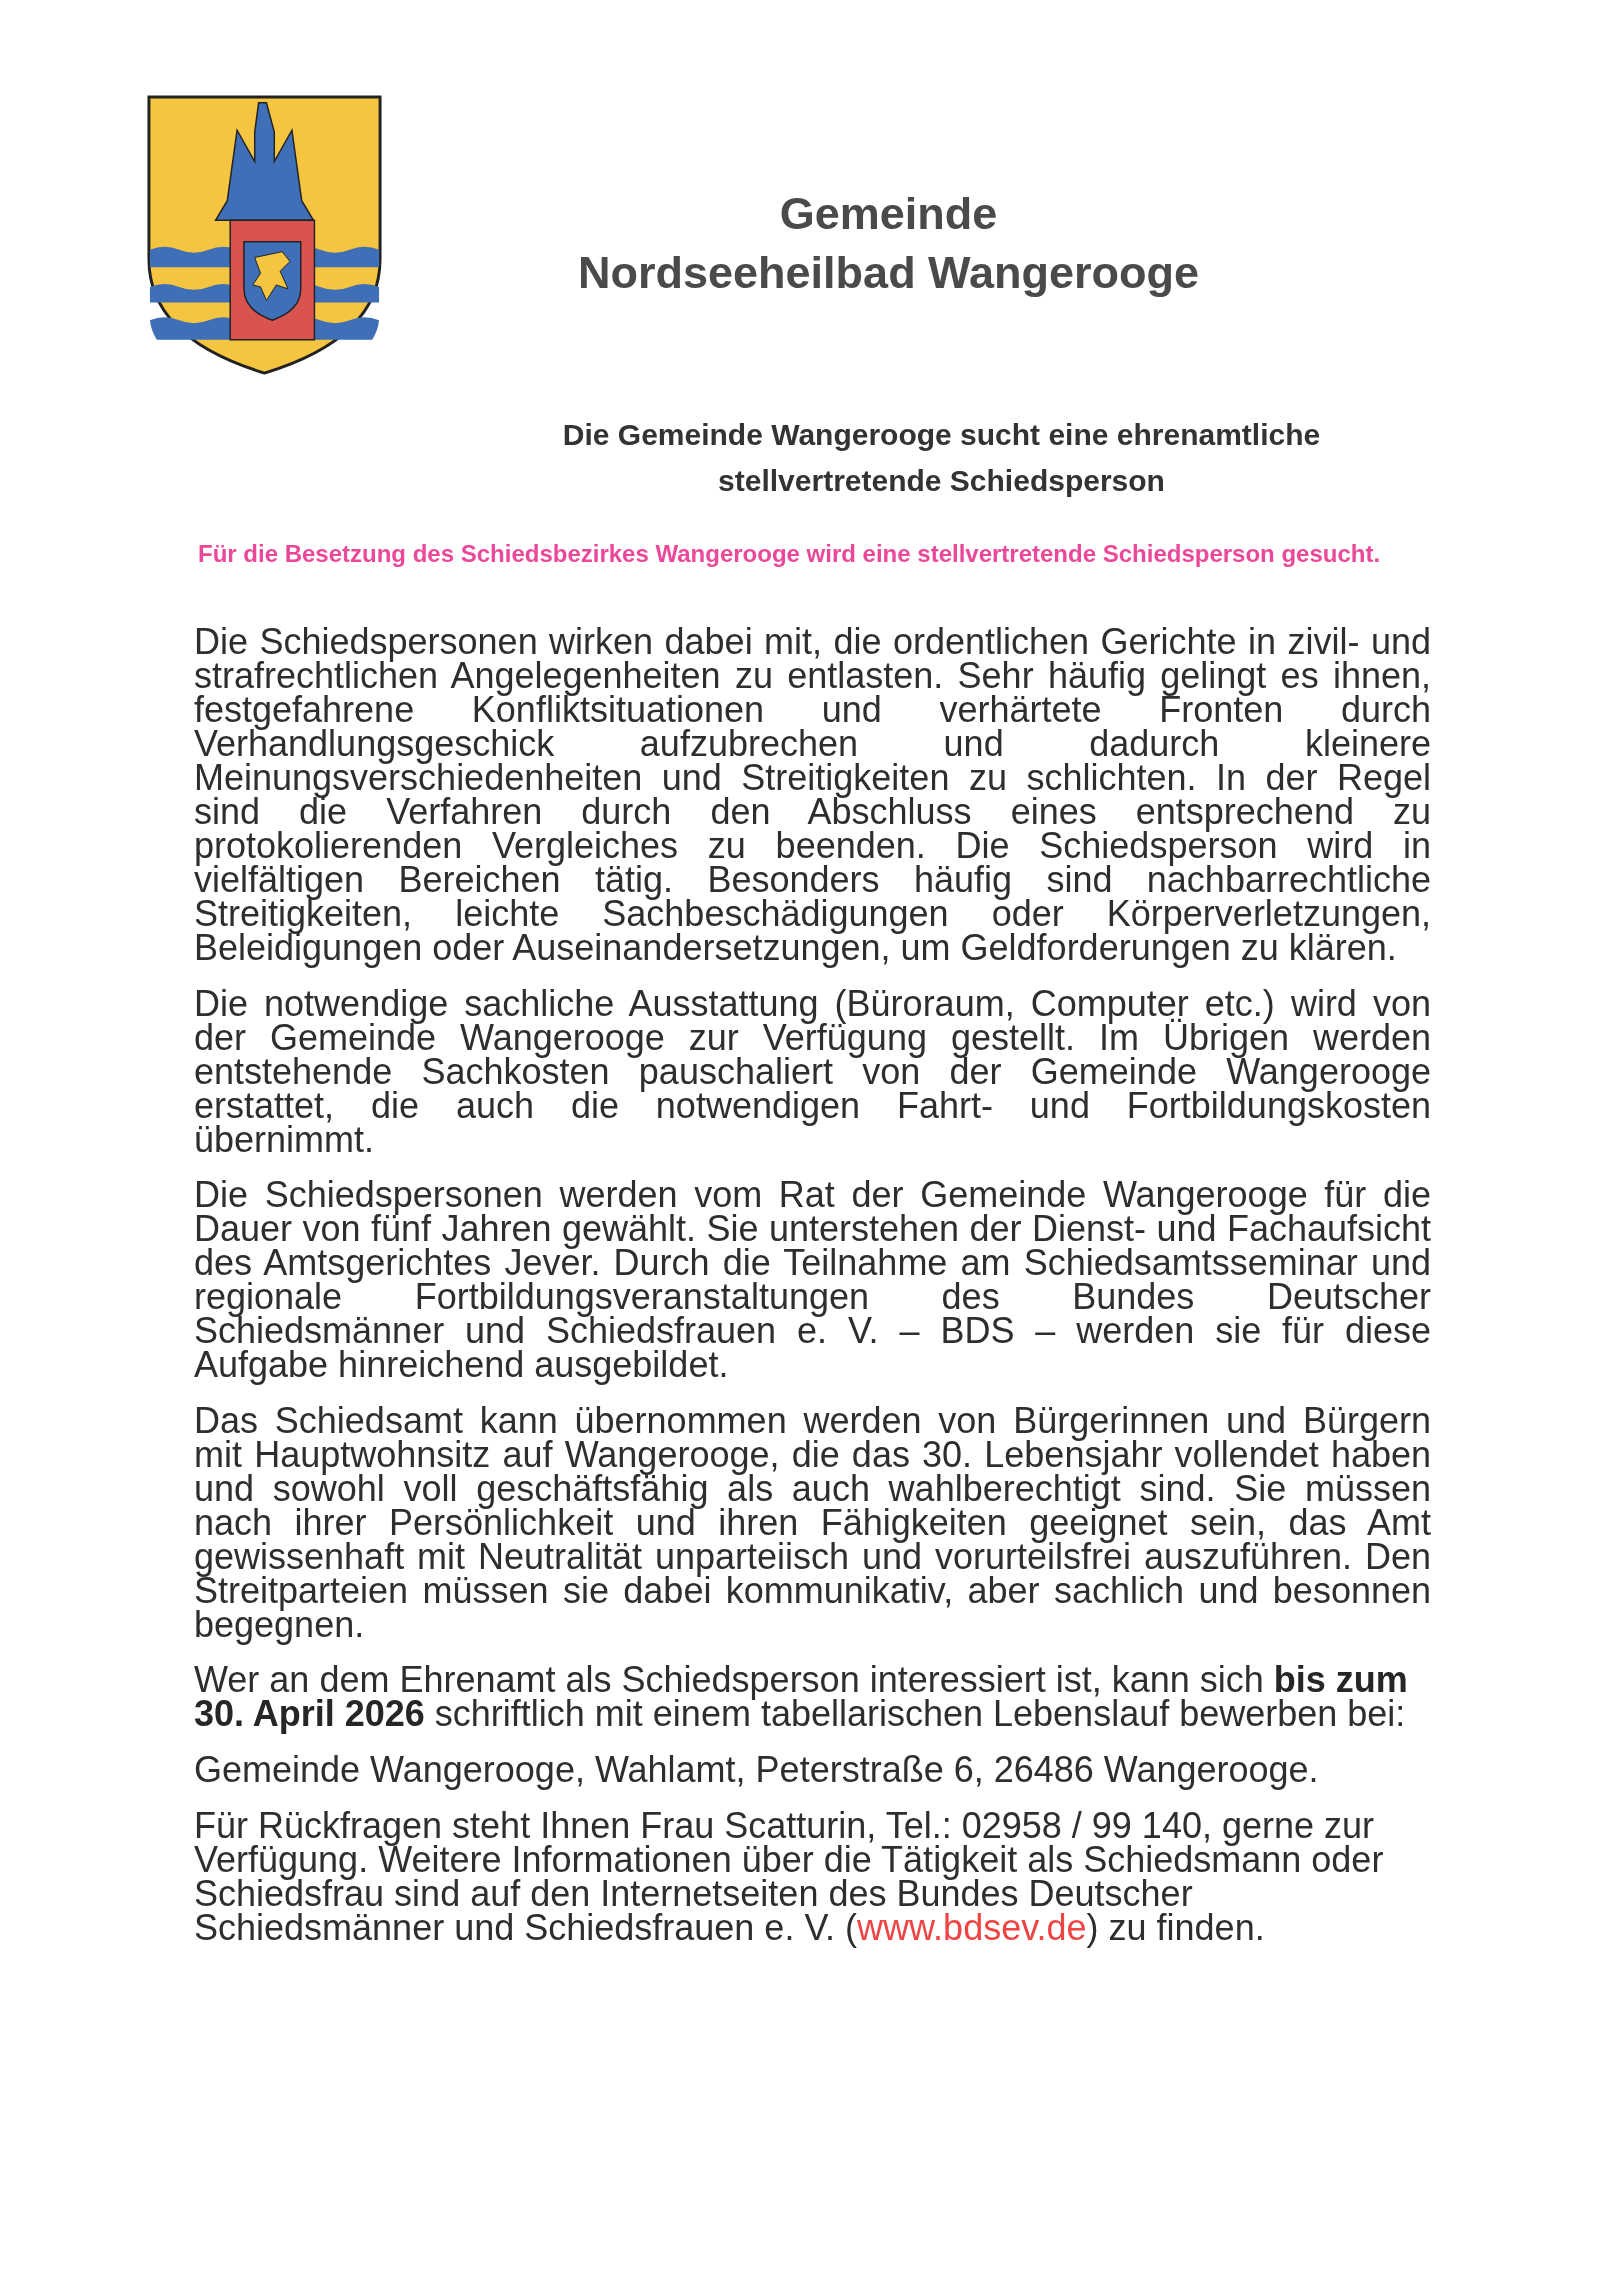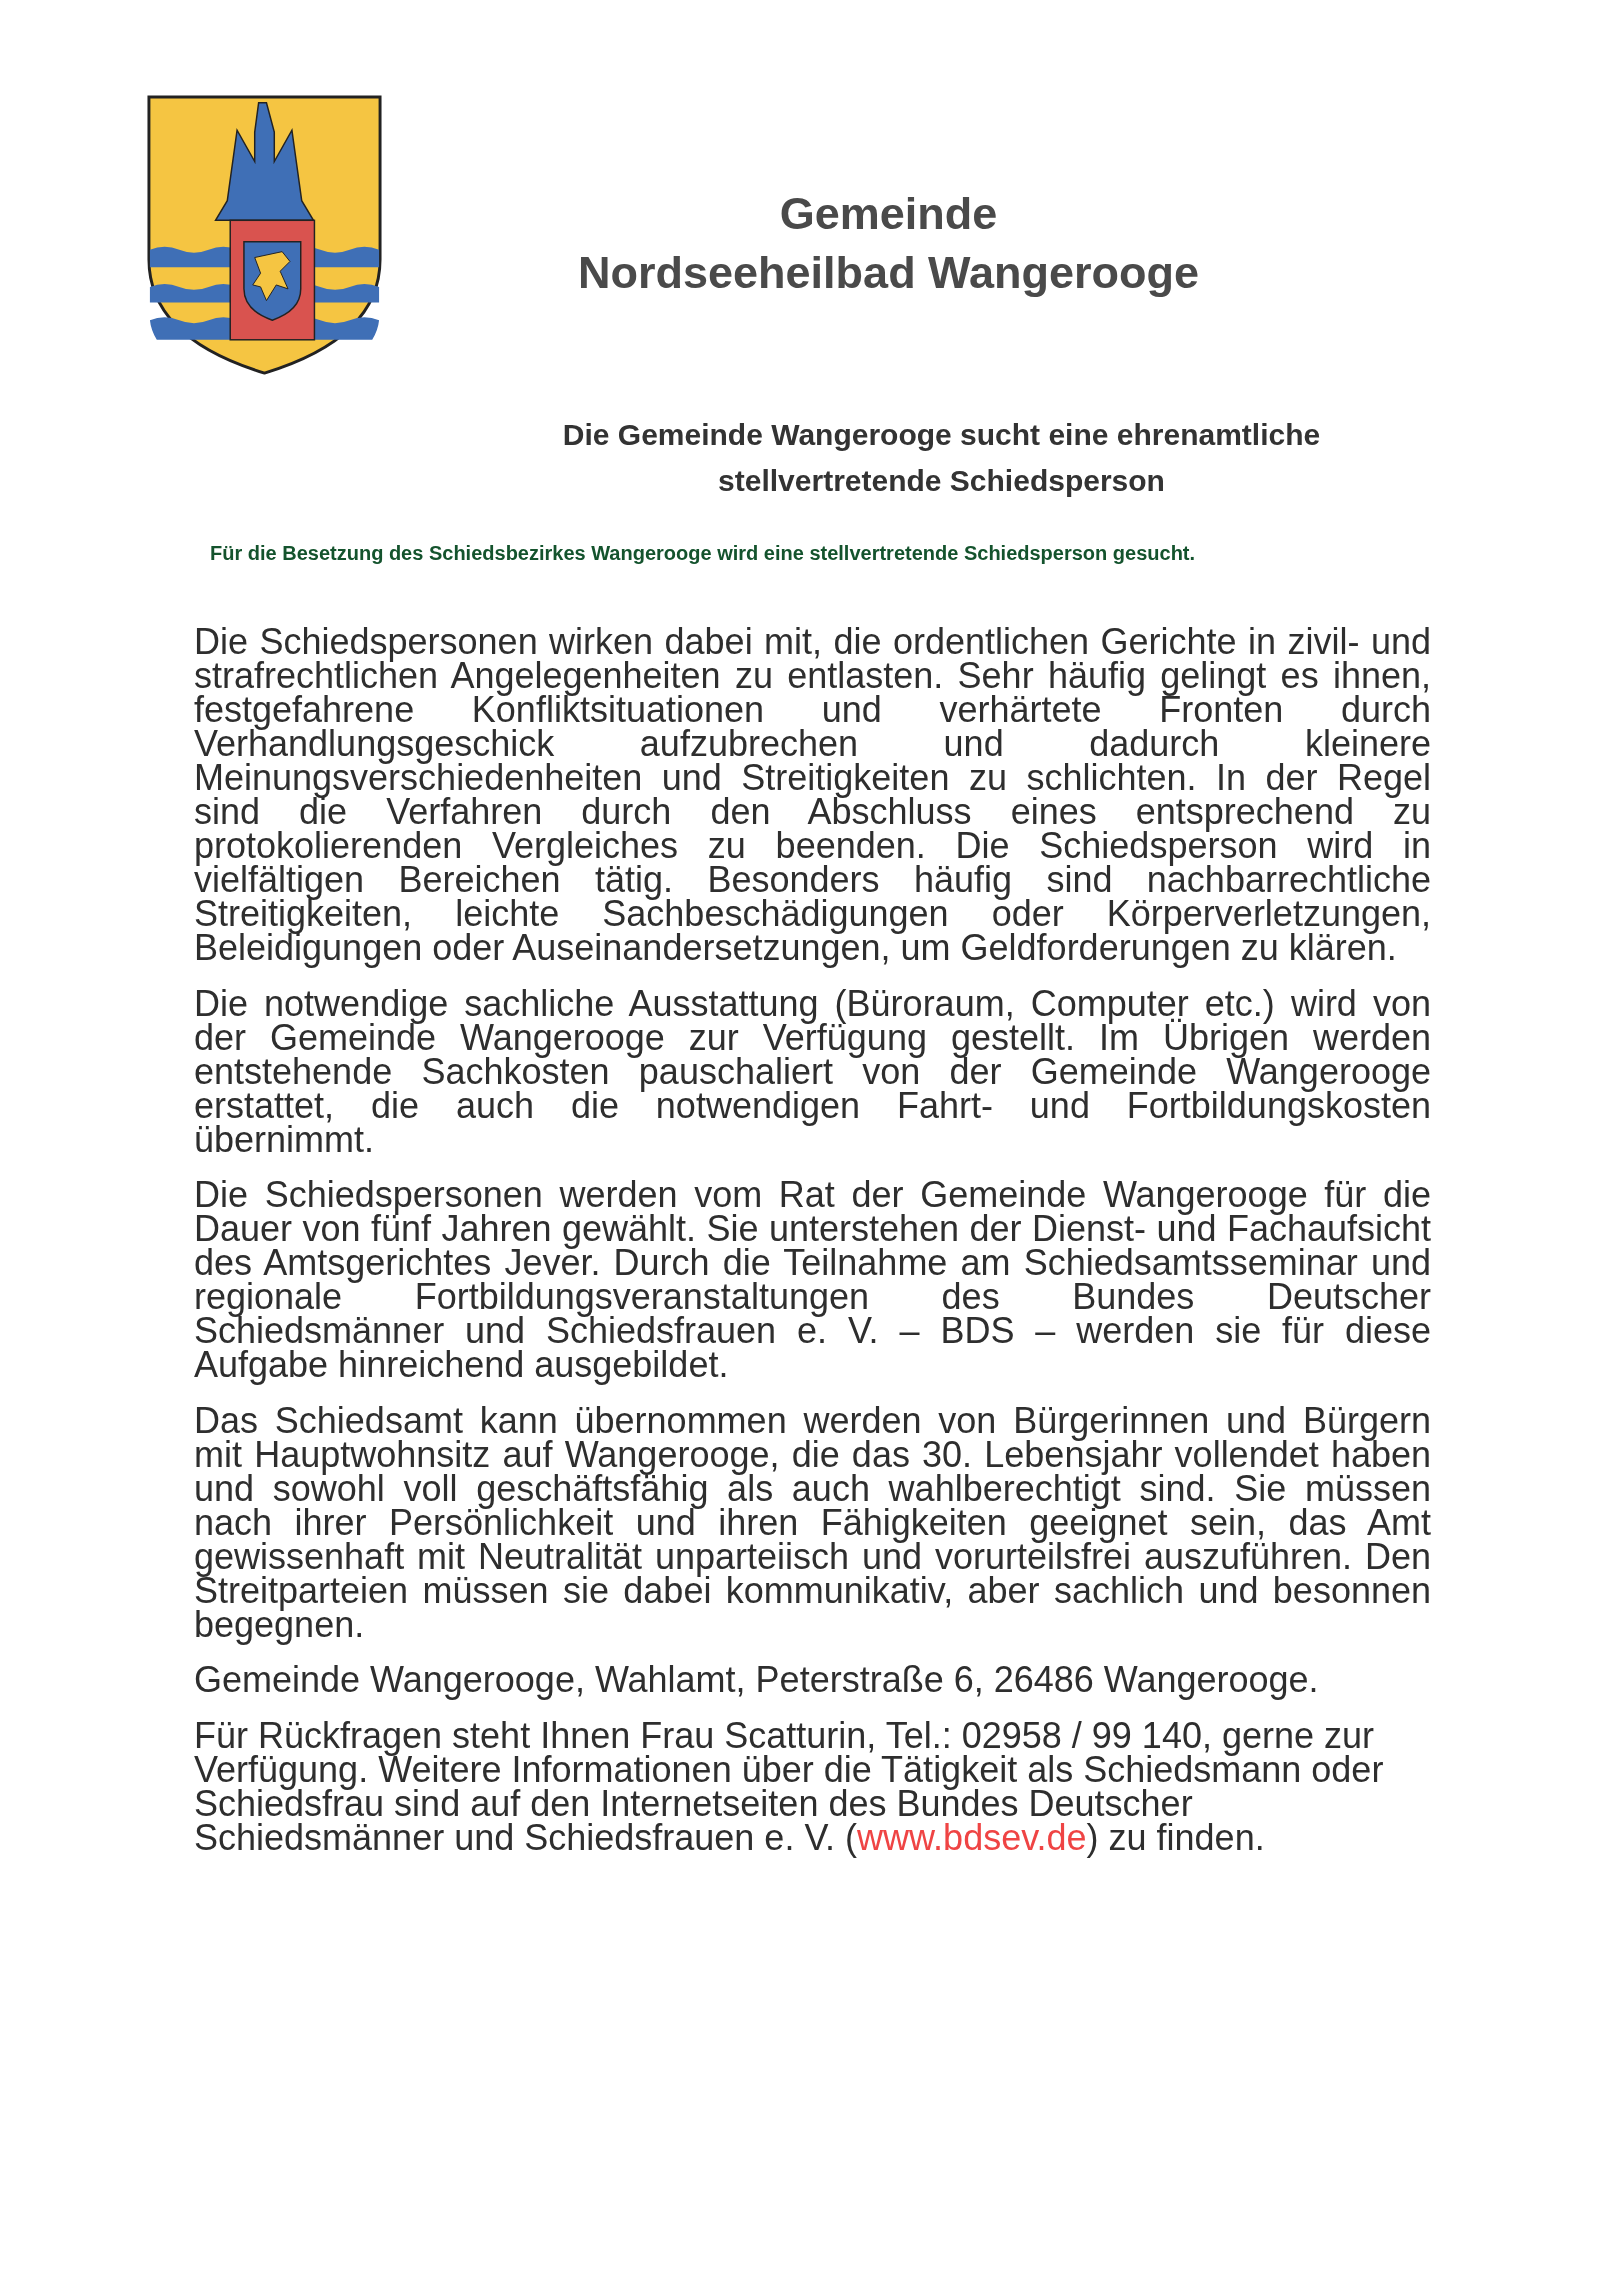--- a/index.html
+++ b/index.html
@@ -4,22 +4,22 @@
 <style>
   html, body { margin: 0; padding: 0; background: #ffffff; }
   body { width: 1620px; height: 2293px; position: relative; overflow: hidden;
          font-family: "Liberation Sans", sans-serif; color: #2b2b2b; }
   .crest { position: absolute; left: 145px; top: 93px; width: 239px; height: 284px; }
   .header { position: absolute; left: 526px; top: 184px; width: 725px; text-align: center;
             font-weight: bold; color: #4a4a4a; font-size: 45px; line-height: 59px; }
   .title { position: absolute; left: 412px; top: 412px; width: 1059px; text-align: center;
            font-weight: bold; color: #333; font-size: 30px; line-height: 46px; }
   .content { position: absolute; left: 194px; top: 537px; width: 1237px; }
-  .lead { font-weight: bold; font-size: 20px; line-height: 33px; text-align: justify;
-          text-align-last: left; margin: 0 0 55px 16px; color: #14532d; }
+  .lead { font-weight: bold; font-size: 24px; line-height: 33px; text-align: justify;
+          text-align-last: left; margin: 0 0 55px 4px; color: #ec4899; }
   .p { font-size: 36px; line-height: 34px; text-align: justify; margin: 0 0 21.6px 0; color: #2e2e2e; }
   .p.gap { margin-top: 21px; }
   .p.left { text-align: left; }
   .link { color: #ef4444; }
   b { font-weight: bold; color: #262626; }
 </style>
 </head>
 <body>
 
 <svg class="crest" viewBox="0 0 244 290">
@@ -47,16 +47,17 @@
   <div>Die Gemeinde Wangerooge sucht eine ehrenamtliche</div>
   <div>stellvertretende Schiedsperson</div>
 </div>
 
 <div class="content">
   <p class="lead">Für die Besetzung des Schiedsbezirkes Wangerooge wird eine stellvertretende Schiedsperson gesucht.</p>
   <p class="p">Die Schiedspersonen wirken dabei mit, die ordentlichen Gerichte in zivil- und strafrechtlichen Angelegenheiten zu entlasten. Sehr häufig gelingt es ihnen, festgefahrene Konfliktsituationen und verhärtete Fronten durch Verhandlungsgeschick aufzubrechen und dadurch kleinere Meinungsverschiedenheiten und Streitigkeiten zu schlichten. In der Regel sind die Verfahren durch den Abschluss eines entsprechend zu protokolierenden Vergleiches zu beenden. Die Schiedsperson wird in vielfältigen Bereichen tätig. Besonders häufig sind nachbarrechtliche Streitigkeiten, leichte Sachbeschädigungen oder Körperverletzungen, Beleidigungen oder Auseinandersetzungen, um Geldforderungen zu klären.</p>
   <p class="p">Die notwendige sachliche Ausstattung (Büroraum, Computer etc.) wird von der Gemeinde Wangerooge zur Verfügung gestellt. Im Übrigen werden entstehende Sachkosten pauschaliert von der Gemeinde Wangerooge erstattet, die auch die notwendigen Fahrt- und Fortbildungskosten übernimmt.</p>
   <p class="p">Die Schiedspersonen werden vom Rat der Gemeinde Wangerooge für die Dauer von fünf Jahren gewählt. Sie unterstehen der Dienst- und Fachaufsicht des Amtsgerichtes Jever. Durch die Teilnahme am Schiedsamtsseminar und regionale Fortbildungsveranstaltungen des Bundes Deutscher Schiedsmänner und Schiedsfrauen e. V. – BDS – werden sie für diese Aufgabe hinreichend ausgebildet.</p>
   <p class="p gap">Das Schiedsamt kann übernommen werden von Bürgerinnen und Bürgern mit Hauptwohnsitz auf Wangerooge, die das 30. Lebensjahr vollendet haben und sowohl voll geschäftsfähig als auch wahlberechtigt sind. Sie müssen nach ihrer Persönlichkeit und ihren Fähigkeiten geeignet sein, das Amt gewissenhaft mit Neutralität unparteiisch und vorurteilsfrei auszuführen. Den Streitparteien müssen sie dabei kommunikativ, aber sachlich und besonnen begegnen.</p>
+  <p class="p left"><span>Wer an dem Ehrenamt als Schiedsperson interessiert ist, kann sich </span><b>bis zum 30. April 2026</b><span> schriftlich mit einem tabellarischen Lebenslauf bewerben bei:</span></p>
   <p class="p left">Gemeinde Wangerooge, Wahlamt, Peterstraße 6, 26486 Wangerooge.</p>
   <p class="p left"><span>Für Rückfragen steht Ihnen Frau Scatturin, Tel.: 02958 / 99 140, gerne zur Verfügung. Weitere Informationen über die Tätigkeit als Schiedsmann oder Schiedsfrau sind auf den Internetseiten des Bundes Deutscher Schiedsmänner und Schiedsfrauen e. V. (</span><span class="link">www.bdsev.de</span><span>) zu finden.</span></p>
 </div>
 
 
 </body></html>

